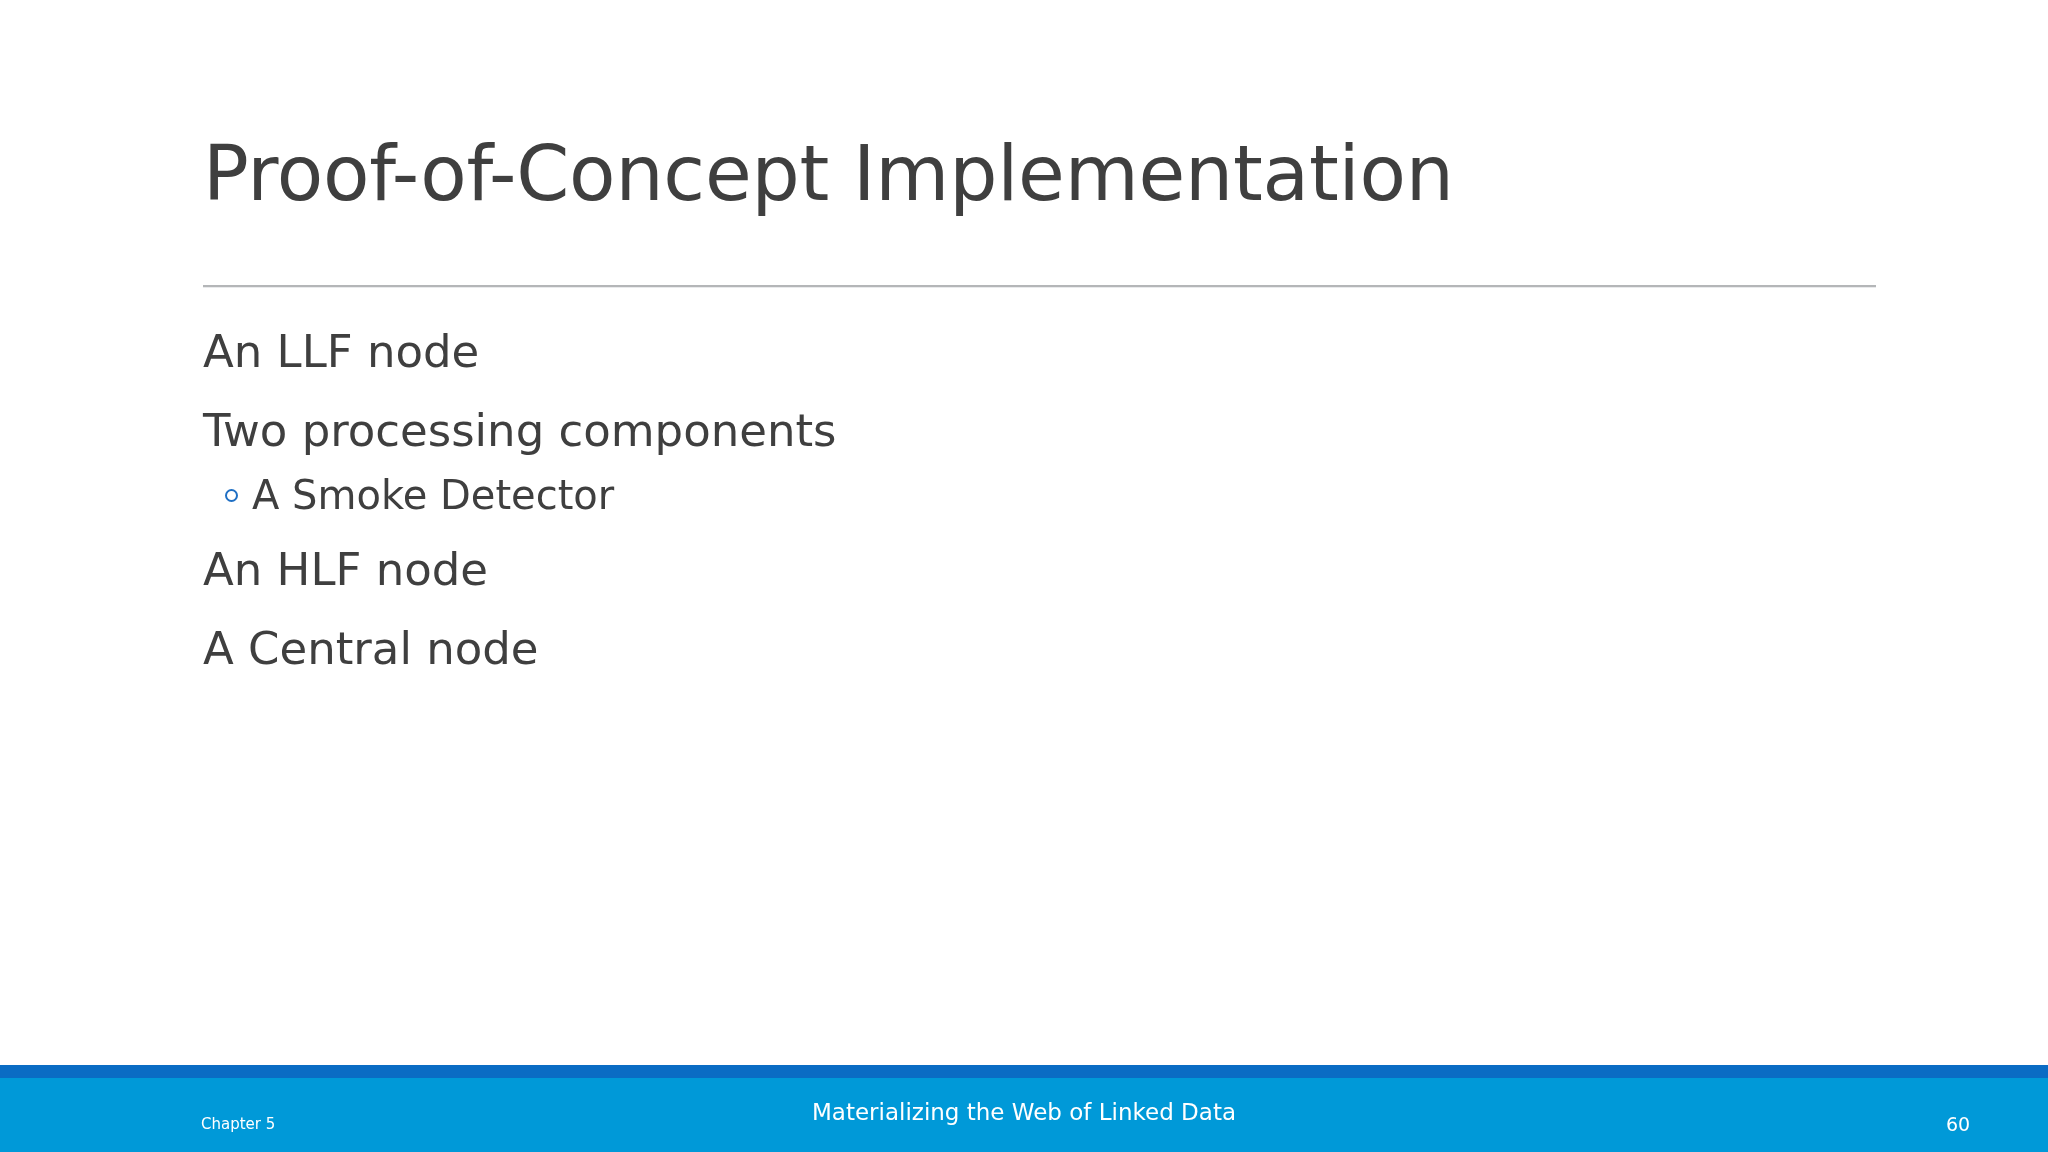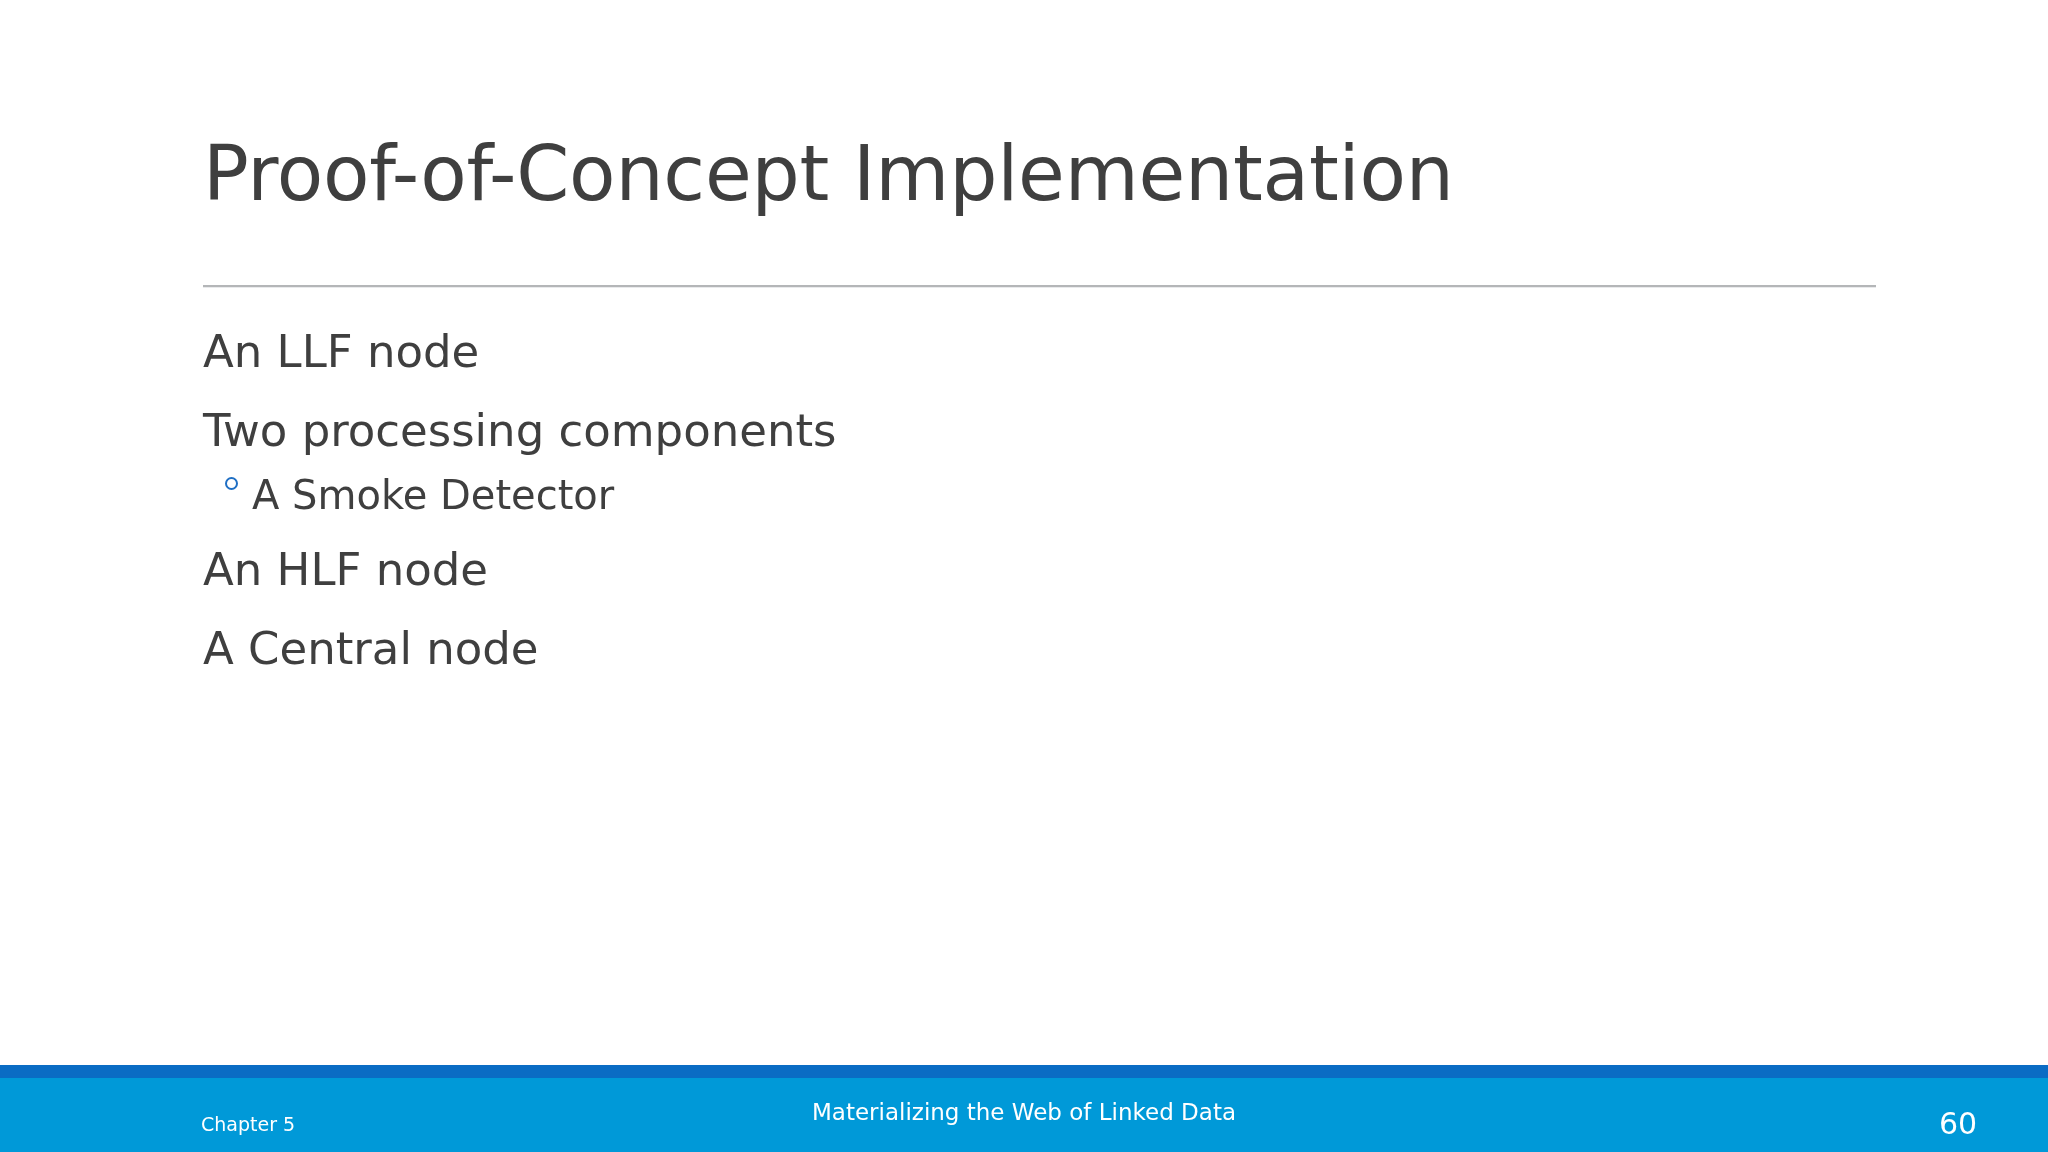--- a/index.html
+++ b/index.html
@@ -50,21 +50,21 @@
   
   .body-block {
     position: absolute;
     left: 203px;
     top: 304px;
     width: 1680px;
   }
 
   .line {
     display: flex;
-    align-items: flex-start;
+    align-items: center;
     color: #3f3f3f;
     font-weight: 400;
   }
 
   
   .lvl1 {
     font-size: 45px;
     line-height: 54px;
     padding-top: 21px;
     padding-bottom: 4px;
@@ -143,41 +143,41 @@
     left: 0;
     right: 0;
     top: 13px;
     bottom: 0;
     background: #0099d8;
   }
   .footer-chapter {
     position: absolute;
     left: 201px;
     top: 45px;
-    font-size: 19px;
+    font-size: 15px;
     line-height: 28px;
     color: #ffffff;
   }
   .footer-center {
     position: absolute;
     left: 0;
     right: 0;
     top: 33px;
     text-align: center;
     font-size: 23px;
     line-height: 28px;
     color: #ffffff;
   }
   .footer-page {
     position: absolute;
     right: 10px;
     width: 160px;
     top: 45px;
     text-align: center;
-    font-size: 30px;
+    font-size: 19px;
     line-height: 28px;
     color: #ffffff;
   }
 </style>
 </head>
 <body>
 
 <div class="slide">
 
   <div class="title-block">

